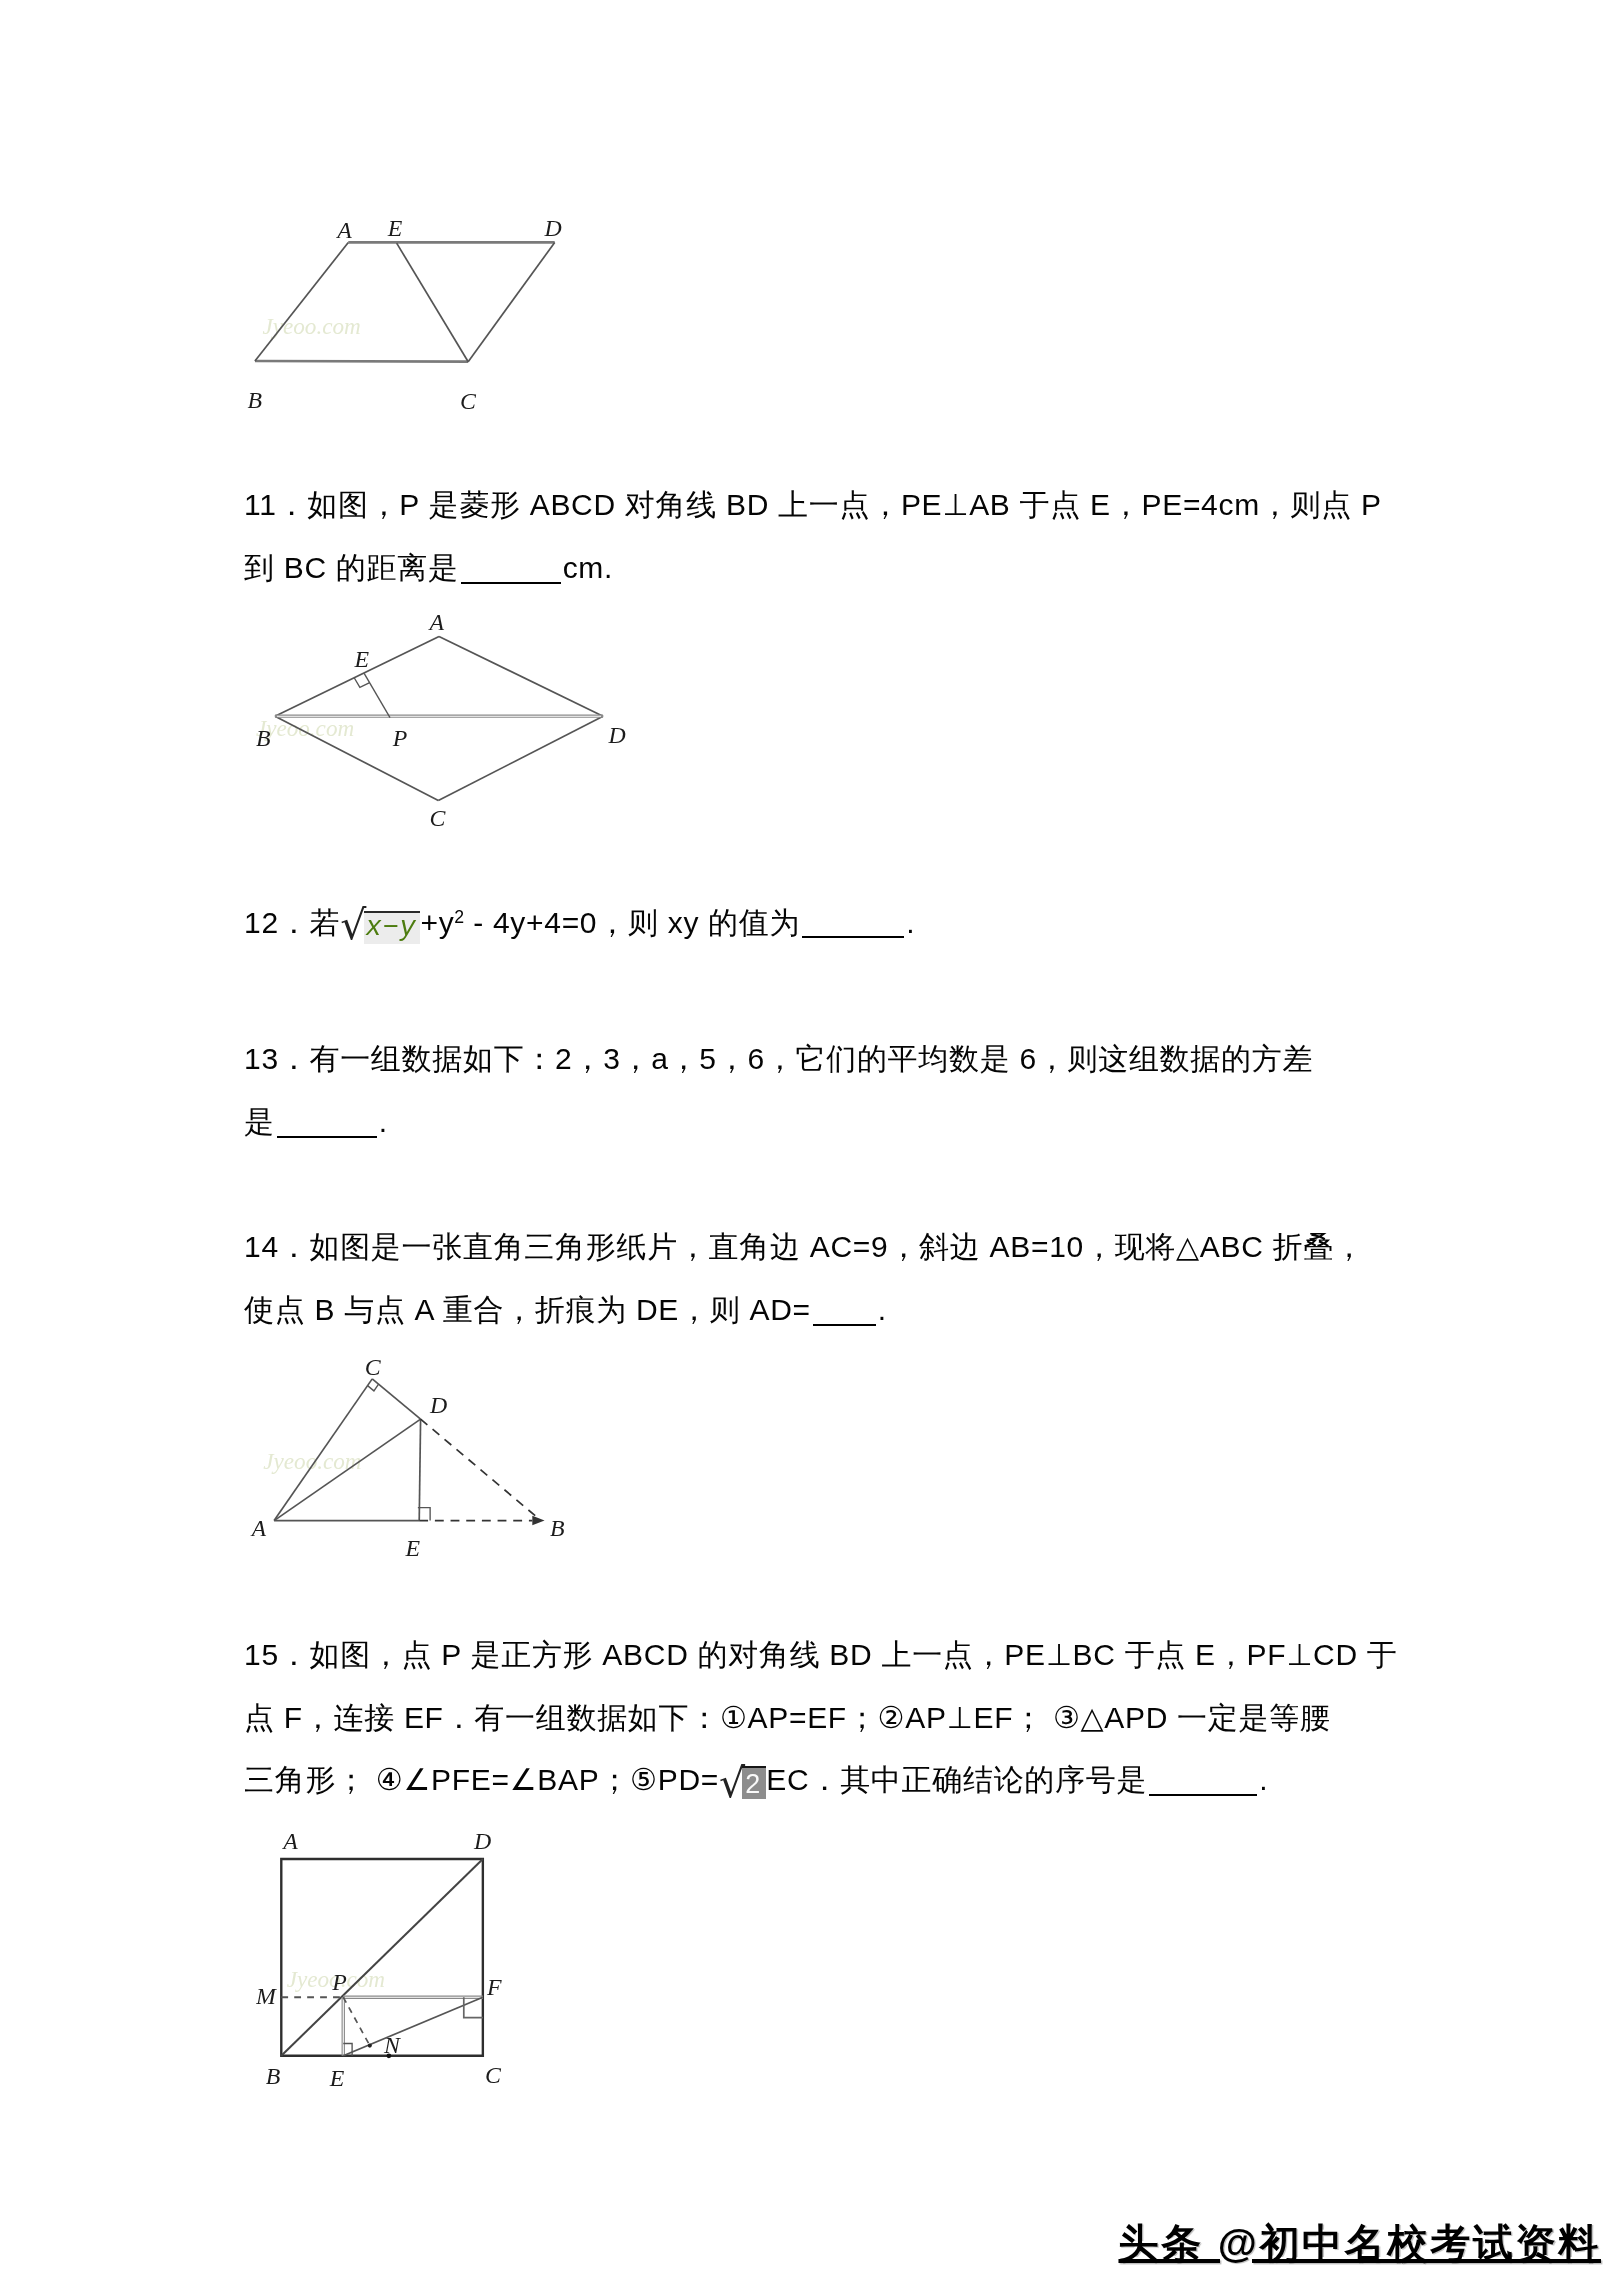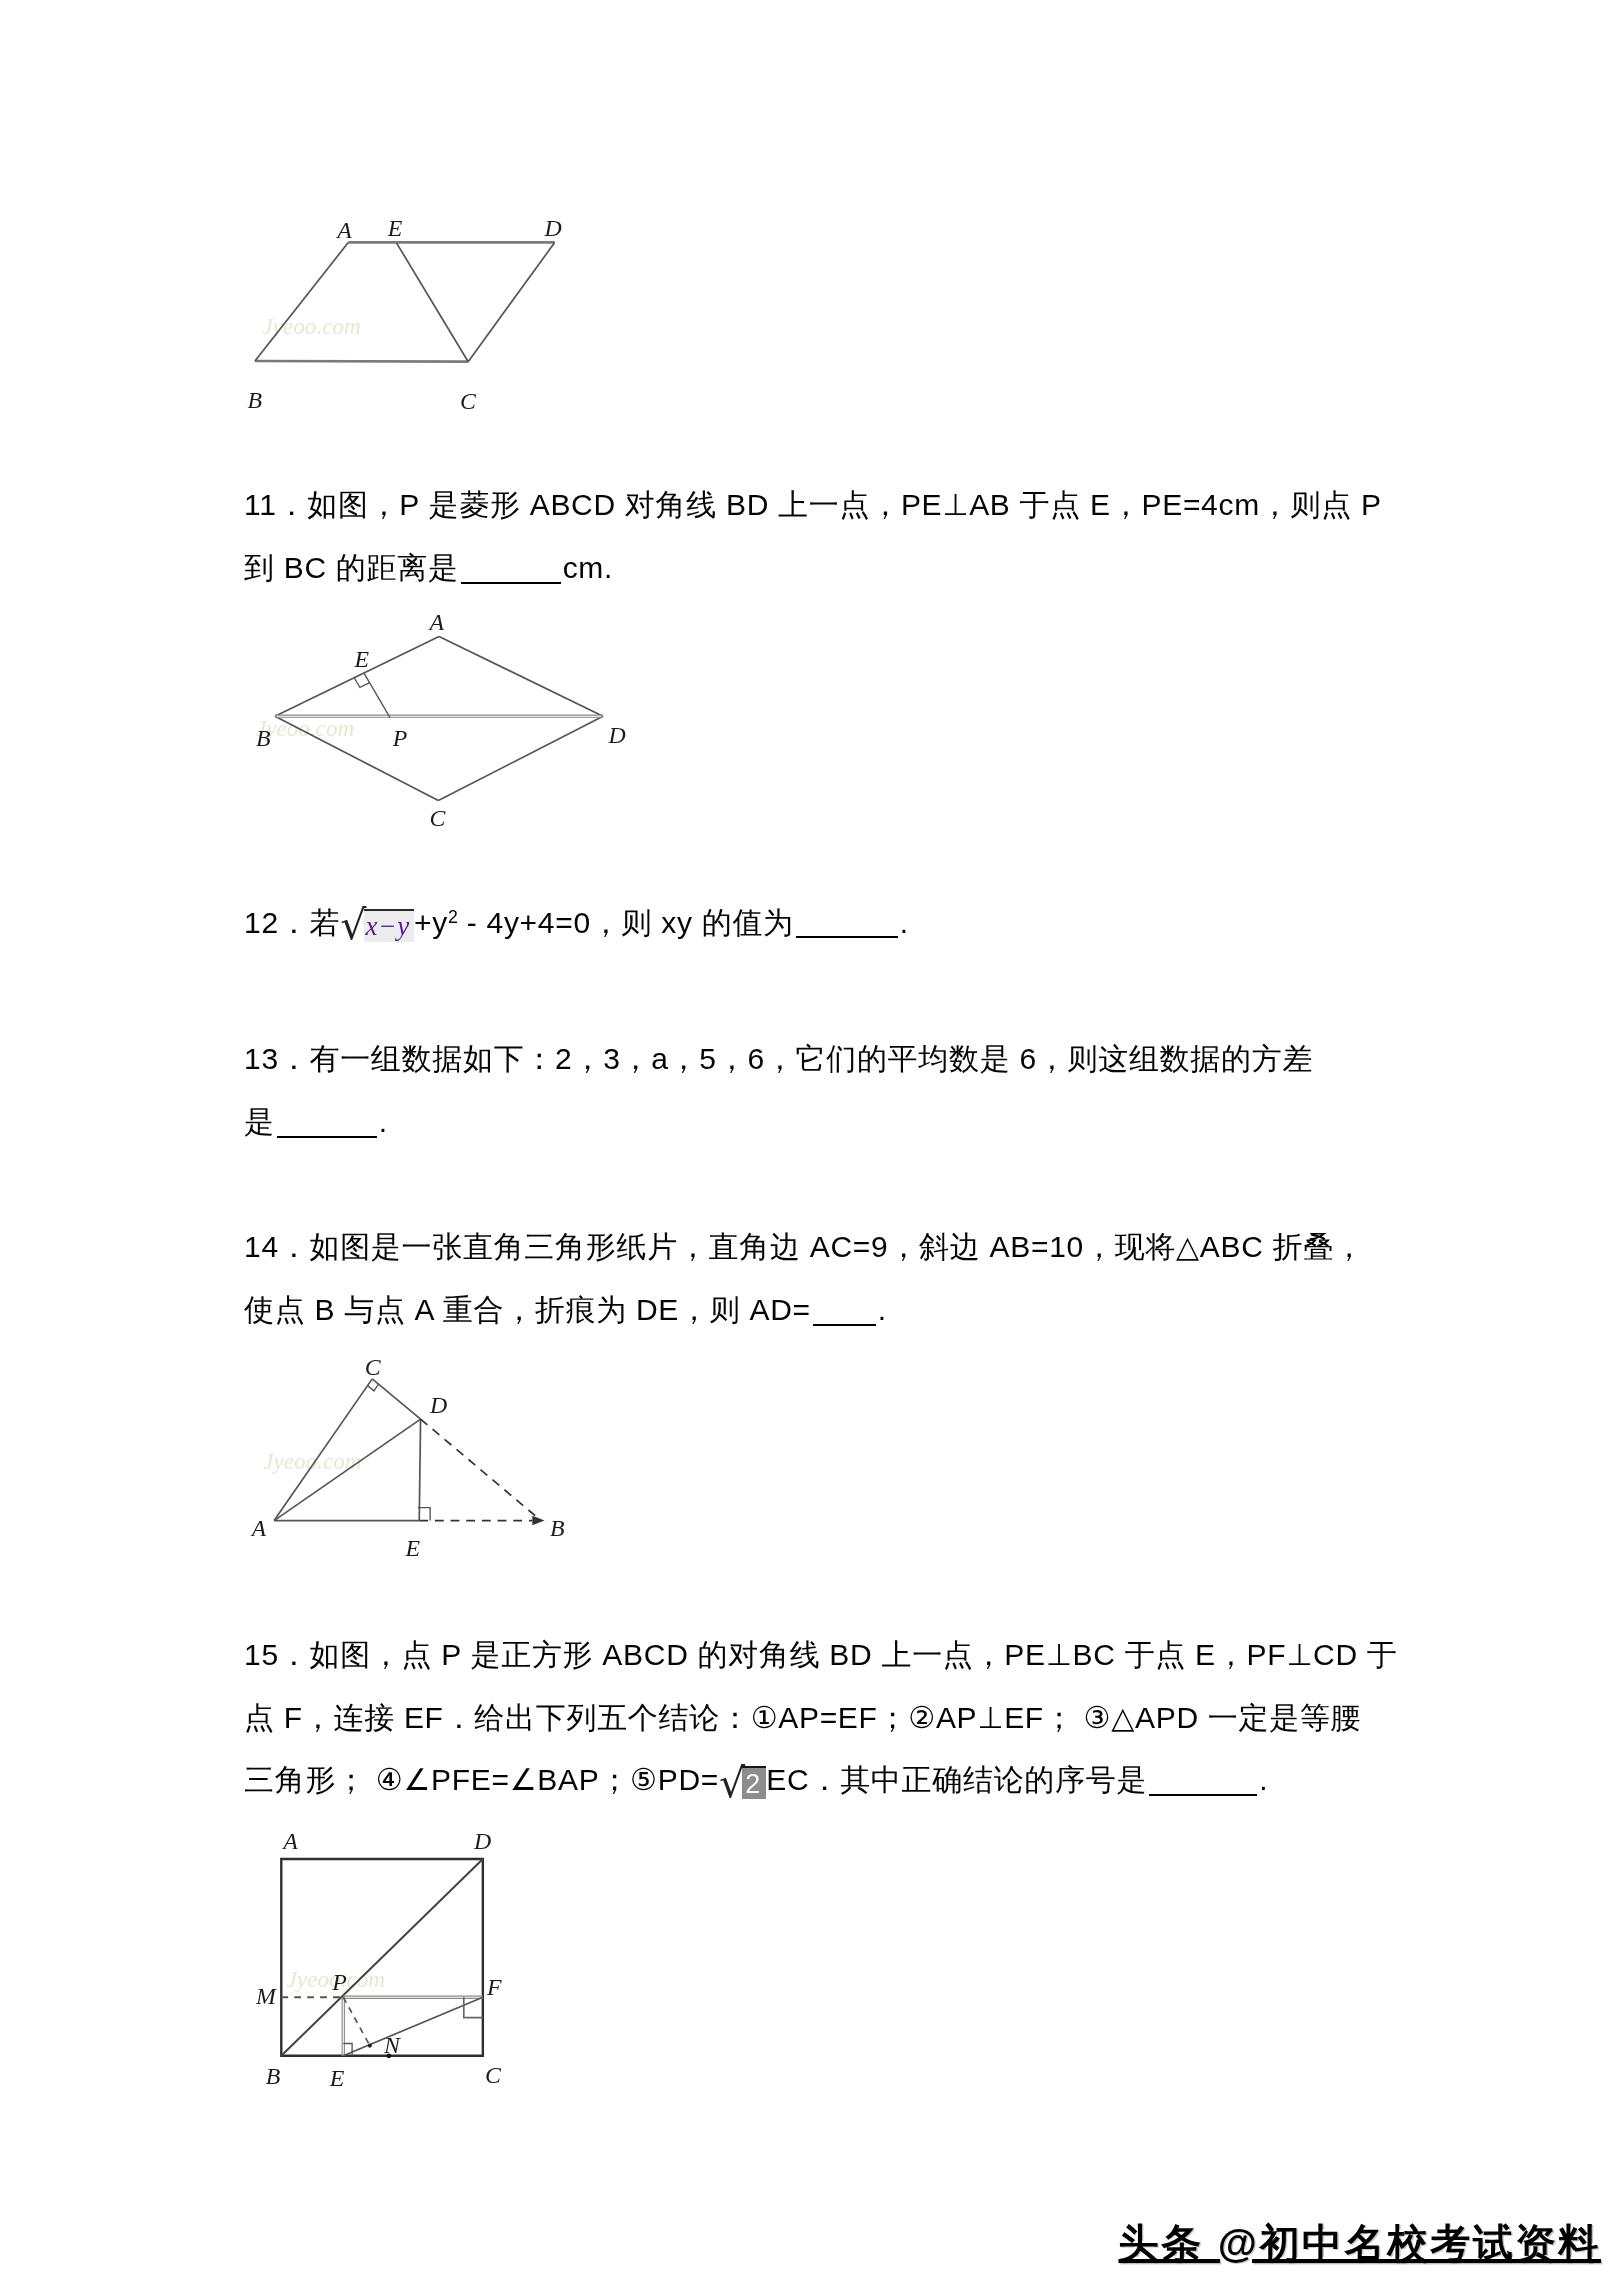--- a/index.html
+++ b/index.html
@@ -16,21 +16,21 @@
     vertical-align:-5.5px;margin:0 2px;
   }
   sup.sp{font-size:17.7px;vertical-align:9.5px;letter-spacing:0;}
   .sqrt{display:inline-block;white-space:nowrap;vertical-align:-2.7px;}
   .sqrt .rsign{
     display:inline-block;font-size:41px;line-height:1;vertical-align:-4.1px;
     margin-right:-3.4px;color:#222;font-family:"DejaVu Sans",sans-serif;
   }
   .sqrt .rbody{
     display:inline-block;border-top:2.7px solid #2a2a2a;background:#ececec;
-    color:#4c1d95;font-family:Liberation Serif, serif;
+    color:#4d7c0f;font-family:Liberation Mono, monospace;
     font-style:italic;font-size:27px;padding:1.4px 4.1px 0 2px;line-height:1.1;
   }
   .sqrt.g .rbody{
     background:#8d8d8d;color:#fafafa;font-style:normal;border-top-color:#161616;
     font-family:"Liberation Sans",sans-serif;padding:1.4px 5.5px 0 2.7px;
   }
   .fig{position:absolute;}
   .fig line,.fig polyline,.fig path{fill:none;}
   .vlabel{
     font-family:"Liberation Serif","DejaVu Serif",serif;font-style:italic;
@@ -107,21 +107,21 @@
   <polyline points="188.2,47.9 197.5,55.6 204.3,45.7" stroke="#555" stroke-width="2"></polyline>
   <polyline points="262,227 280,227 280,246" stroke="#555" stroke-width="2"></polyline>
   <text class="vlabel" x="184" y="32">C</text>
   <text class="vlabel" x="280" y="88">D</text>
   <text class="vlabel" x="18" y="268">A</text>
   <text class="vlabel" x="244" y="298">E</text>
   <text class="vlabel" x="456" y="268">B</text>
 </svg>
 
 <div class="qline" style="top:1635px"><span class="qt">15．如图，点 P 是正方形 ABCD 的对角线 BD 上一点，PE⊥BC 于点 E，PF⊥CD 于</span></div>
-<div class="qline" style="top:1698px"><span class="qt">点 F，连接 EF．给出下列五个结论：①AP=EF；②AP⊥EF； ③△APD 一定是等腰</span></div>
+<div class="qline" style="top:1698px"><span class="qt">点 F，连接 EF．有一组数据如下：①AP=EF；②AP⊥EF； ③△APD 一定是等腰</span></div>
 <div class="qline" style="top:1760px"><span class="qt">三角形； ④∠PFE=∠BAP；⑤PD=</span><span class="sqrt g"><span class="rsign">√</span><span class="rbody">2</span></span><span class="qt">EC．其中正确结论的序号是</span><span class="blank" style="width: 108px;"></span><span class="qt">.</span></div>
 
 <svg class="fig" style="left:256px;top:1827px" width="293" height="286" viewBox="0 0 430 420">
   <text class="jy" x="45" y="235">Jyeoo.com</text>
   <path d="M37,47 L333,47 L333,336 L37,336 Z" stroke="#2e2e2e" stroke-width="3.5"></path>
   <line x1="37" y1="336" x2="333" y2="47" stroke="#444" stroke-width="3"></line>
   <line x1="128" y1="250" x2="128" y2="336" stroke="#8a8a8a" stroke-width="5"></line>
   <line x1="128" y1="252" x2="128" y2="334" stroke="#ffffff" stroke-width="1.6"></line>
   <line x1="128" y1="250" x2="333" y2="250" stroke="#8a8a8a" stroke-width="5"></line>
   <line x1="130" y1="250" x2="331" y2="250" stroke="#ffffff" stroke-width="1.6"></line>

